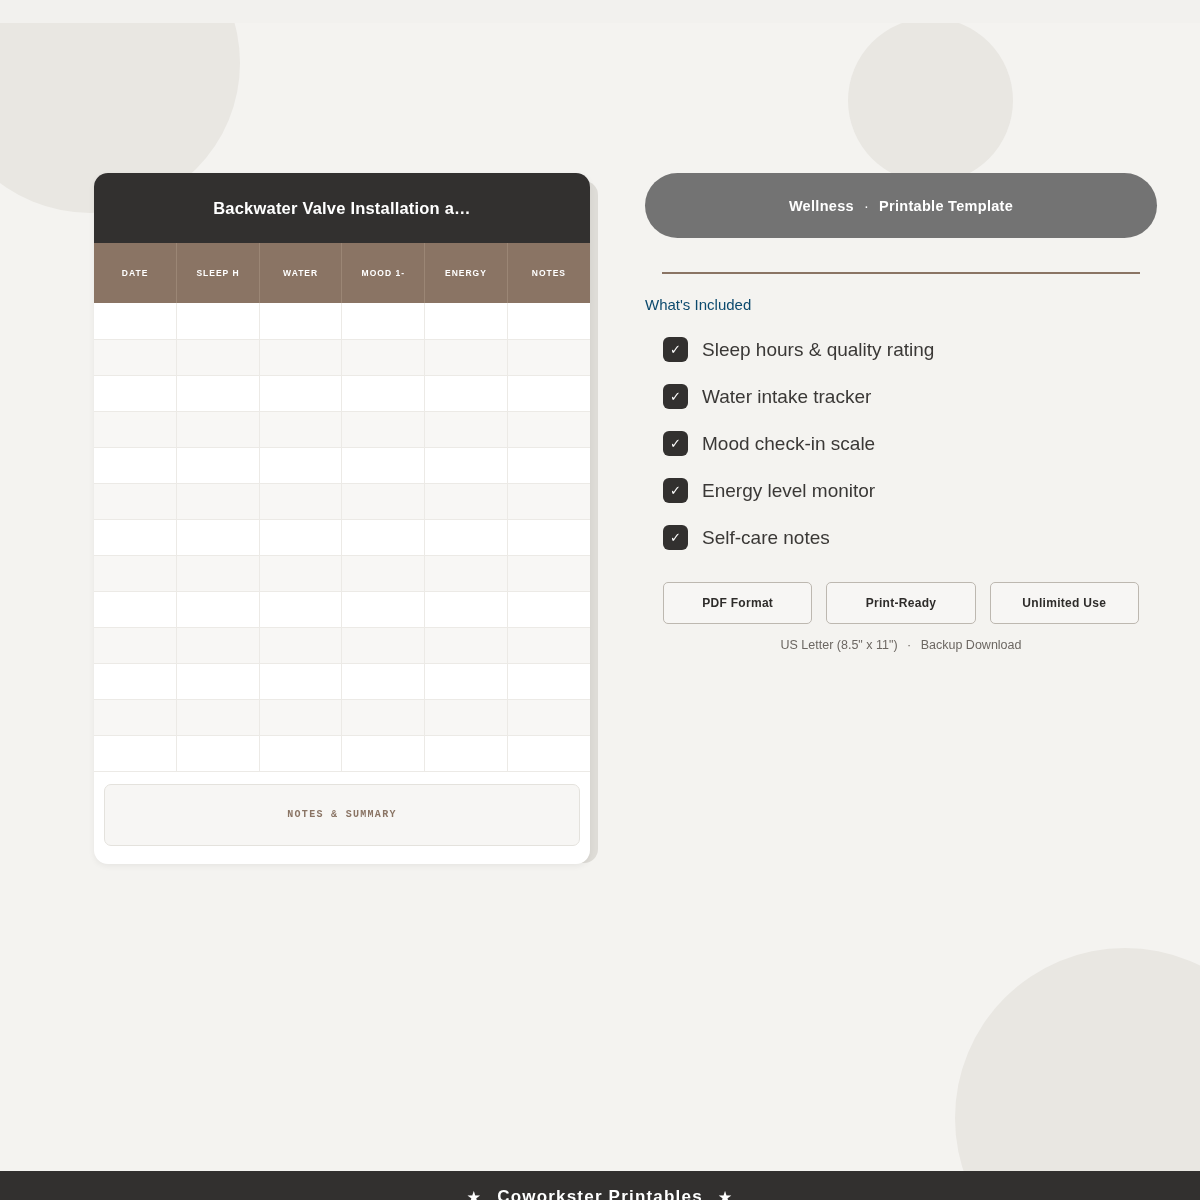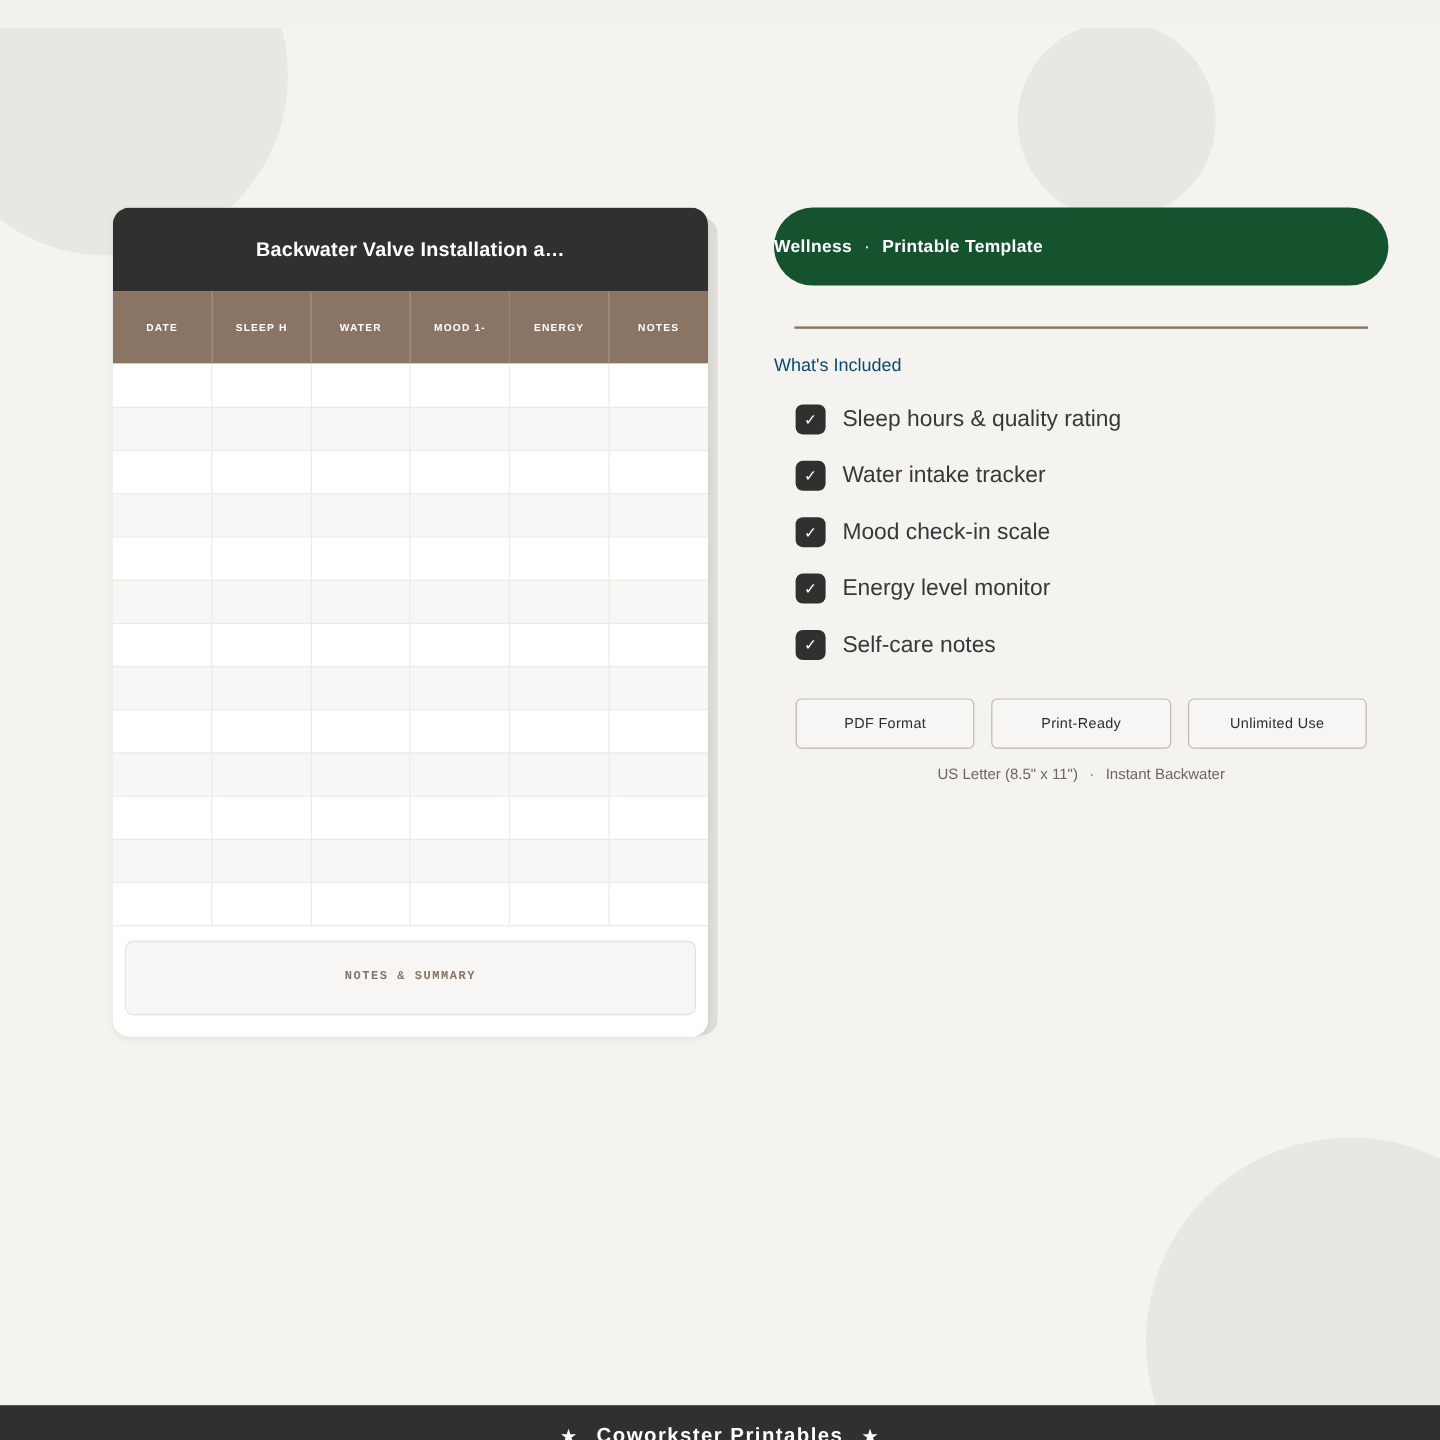--- a/index.html
+++ b/index.html
@@ -120,26 +120,27 @@
     color: #8a7464;
   }
 
   
   .right {
     position: absolute;
     left: 645px; top: 150px;
     width: 512px;
   }
   .pill {
-    background: #14532d;
+    background: #737373;
     color: #ffffff;
     border-radius: 34px;
     height: 65px;
     display: flex;
     align-items: center;
+    justify-content: center;
     font-size: 14.5px;
     font-weight: bold;
     letter-spacing: .3px;
   }
   .pill .dot { margin: 0 10px; font-weight: normal; }
   .headline {
     margin-top: 26px;
     text-align: center;
     font-size: 31px;
     line-height: 1.66;
@@ -183,21 +184,21 @@
     margin: 32px 18px 0 18px;
   }
   .badge {
     flex: 1;
     border: 1px solid #bdb8b0;
     border-radius: 5px;
     background: #f7f6f4;
     text-align: center;
     padding: 13px 4px;
     font-size: 12px;
-    font-weight: normal;
+    font-weight: bold;
     color: #2e2c2a;
     letter-spacing: .3px;
   }
   .meta {
     text-align: center;
     margin-top: 14px;
     font-size: 12.5px;
     color: #6c6762;
   }
   .meta .sep { margin: 0 6px; }
@@ -392,21 +393,21 @@
 
     <div class="badges">
       <div class="badge">PDF Format</div>
       <div class="badge">Print-Ready</div>
       <div class="badge">Unlimited Use</div>
     </div>
 
     <div class="meta">
       <span>US Letter (8.5" x 11")</span>
       <span class="sep">·</span>
-      <span>Instant Backwater</span>
+      <span>Backup Download</span>
     </div>
   </div>
 
   <div class="footer">
     <span class="star">★</span>
     <span>Coworkster Printables</span>
     <span class="star">★</span>
   </div>
 
 </div>

